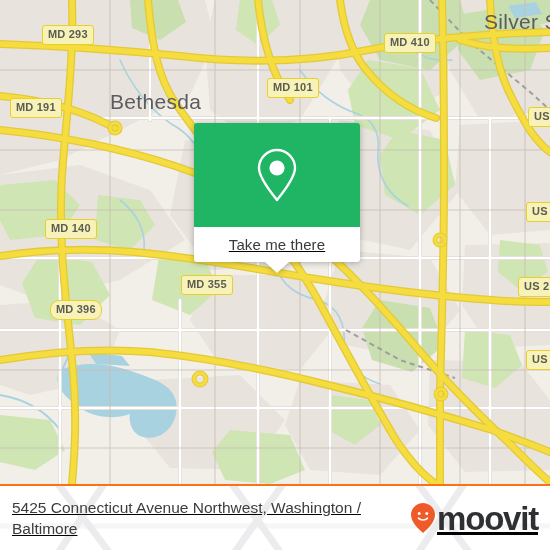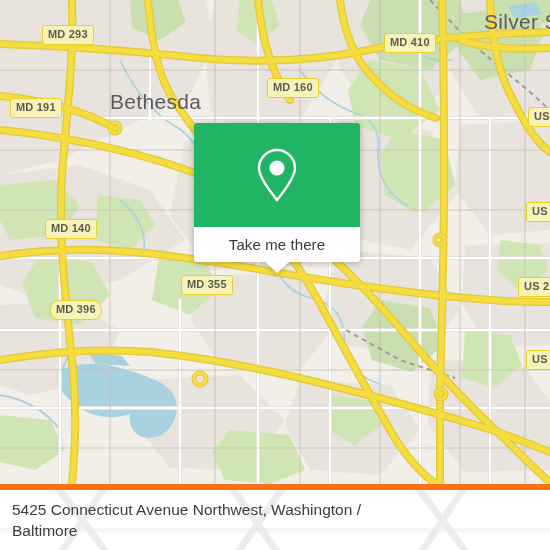--- a/index.html
+++ b/index.html
@@ -101,20 +101,21 @@
     display: block;
   }
   #popup-foot {
     position: relative;
     height: 35px;
     background: #ffffff;
     border-radius: 0 0 3px 3px;
     display: flex;
     align-items: center;
     justify-content: center;
+    text-decoration: underline;
   }
   #popup-cta {
     color: #3a3a3a;
     font-family: "Liberation Sans", sans-serif;
     font-size: 15px;
     letter-spacing: 0.1px;
     white-space: nowrap;
   }
   #popup-tail {
     position: absolute;
@@ -130,22 +131,23 @@
 
   
   #footer {
     position: absolute;
     left: 0;
     top: 484px;
     width: 550px;
     height: 66px;
     background: #ffffff;
     overflow: hidden;
-    border-top: 6px solid #f97316;
+    border-top: 2px solid #f97316;
     box-sizing: border-box;
+    text-decoration: underline;
   }
   #footer-watermark {
     position: absolute;
     left: 0;
     top: -6px;
     opacity: 1;
     pointer-events: none;
   }
   #footer-inner {
     position: relative;
@@ -354,21 +356,21 @@
         <circle cx="440" cy="240" r="5" fill="none" stroke="#f5dd3f" stroke-width="3"></circle>
       </g>
     </svg>
 
     <div class="place-label" style="left:110px; top:90px;text-align:right;">Bethesda</div>
     <div class="place-label" style="left:484px; top:10px;">Silver Sp</div>
 
     <div class="shield" style="left:42px;  top:25px;">MD 293</div>
     <div class="shield" style="left:10px;  top:98px;">MD 191</div>
     <div class="shield" style="left:384px; top:33px;">MD 410</div>
-    <div class="shield" style="left:267px; top:78px;">MD 160</div>
+    <div class="shield" style="left:267px; top:78px;">MD 101</div>
     <div class="shield" style="left:160px; top:189px;margin-left:42px;">MD 3</div>
     <div class="shield" style="left:45px;  top:219px;">MD 140</div>
     <div class="shield" style="left:181px; top:275px;text-align:right;">MD 355</div>
     <div class="shield" style="left:50px;  top:300px;border-radius:9px;">MD 396</div>
     <div class="shield" style="left:528px; top:107px;">US</div>
     <div class="shield" style="left:526px; top:202px;">US</div>
     <div class="shield" style="left:518px; top:277px;">US 2</div>
     <div class="shield" style="left:526px; top:350px;">US</div>
 
     <div id="popup">
@@ -395,16 +397,25 @@
         <path d="M215 -20 L300 100"></path>
         <path d="M300 -20 L215 100"></path>
         <path d="M400 -20 L490 100"></path>
         <path d="M480 -20 L400 100"></path>
         <path d="M-20 46 L560 46" stroke-width="5" opacity="0.5"></path>
       </g>
     </svg>
 
     <div id="footer-inner">
       <div id="footer-address">5425 Connecticut Avenue Northwest, Washington / Baltimore</div>
+      <div id="footer-brand">
+        <svg id="brand-pin" viewBox="0 0 26 32">
+          <path d="M13 1 C19.6 1 25 6.4 25 13 C25 20 17.5 27 13 31 C8.5 27 1 20 1 13 C1 6.4 6.4 1 13 1 Z" fill="#ef5a28"></path>
+          <circle cx="9.2" cy="11.4" r="1.5" fill="#ffffff"></circle>
+          <circle cx="16.8" cy="11.4" r="1.5" fill="#ffffff"></circle>
+          <path d="M8.6 16.2 C10.3 18.6, 15.7 18.6, 17.4 16.2" fill="none" stroke="#ffffff" stroke-width="1.7" stroke-linecap="round"></path>
+        </svg>
+        <span id="brand-word">moovit</span>
+      </div>
     </div>
   </div>
 
 </div>
 
 </body></html>

